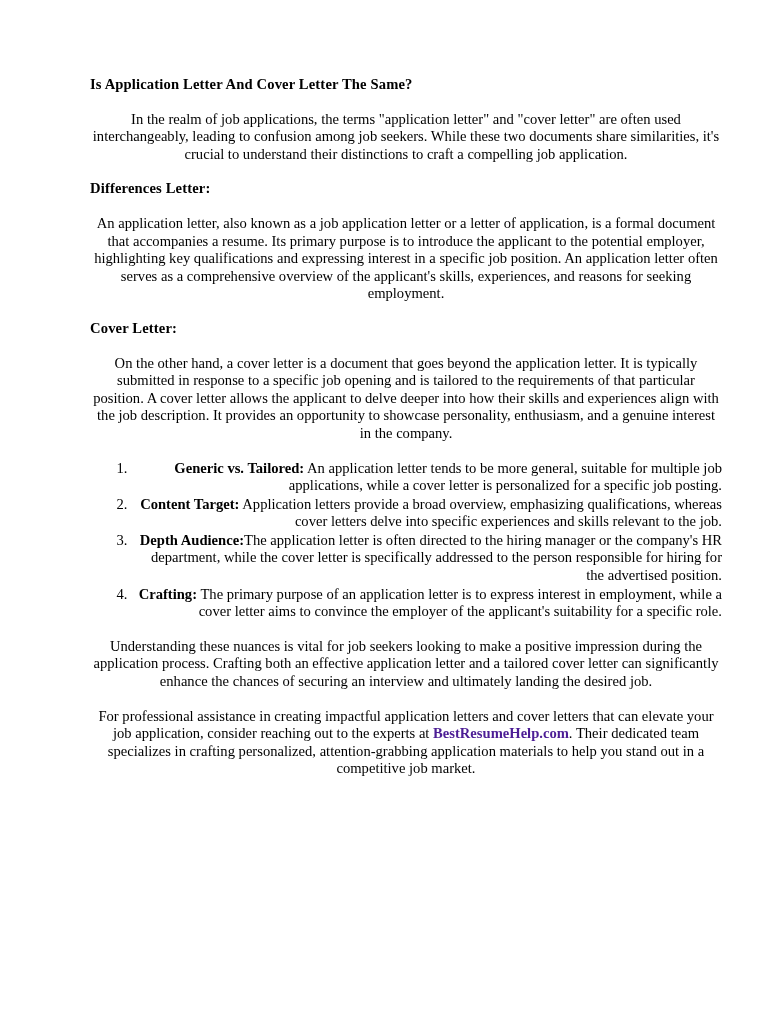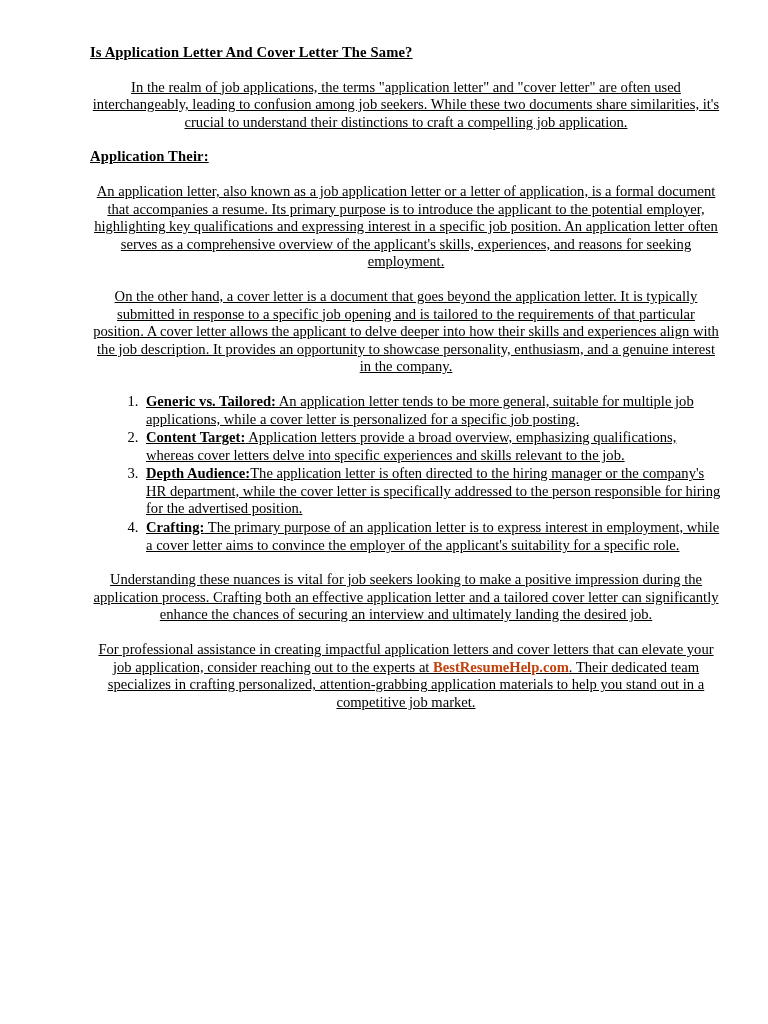--- a/index.html
+++ b/index.html
@@ -19,23 +19,22 @@
   .page {
     position: relative;
     width: 768px;
     height: 1024px;
     background: #ffffff;
     box-sizing: border-box;
   }
   .content {
     position: absolute;
     left: 90px;
-    top: 44px;
+    top: 76px;
     width: 632px;
-    text-decoration: underline;
   }
   h1.doc-title,
   h2.section-heading {
     font-size: 14.6px;
     line-height: 17.6px;
     font-weight: bold;
     margin: 0;
     padding: 0;
     letter-spacing: 0.01em;
   }
@@ -57,48 +56,49 @@
     margin-bottom: 0;
   }
   ol.diff-list {
     list-style-type: decimal;
     margin: 0 0 17px 0;
     padding: 0 0 0 40px;
     font-size: 14.6px;
     line-height: 17.6px;
   }
   ol.diff-list > li {
-    margin: 0 0 1px 12px;
+    margin: 0 0 1px 1px;
     padding: 0 0 0 4px;
-    text-align: left;
+    text-align: right;
   }
   .lead-in {
     font-weight: bold;
   }
   a.inline-link,
   .inline-link {
     font-weight: bold;
-    color: #c2410c;
+    color: #4c1d95;
     text-decoration: none;
   }
 </style>
 </head>
 <body>
 
 <div class="page">
   <div class="content">
 
     <h1 class="doc-title">Is Application Letter And Cover Letter The Same?</h1>
 
     <p class="body-text">In the realm of job applications, the terms "application letter" and "cover letter" are often used interchangeably, leading to confusion among job seekers. While these two documents share similarities, it's crucial to understand their distinctions to craft a compelling job application.</p>
 
-    <h2 class="section-heading">Application Their:</h2>
+    <h2 class="section-heading">Differences Letter:</h2>
 
     <p class="body-text">An application letter, also known as a job application letter or a letter of application, is a formal document that accompanies a resume. Its primary purpose is to introduce the applicant to the potential employer, highlighting key qualifications and expressing interest in a specific job position. An application letter often serves as a comprehensive overview of the applicant's skills, experiences, and reasons for seeking employment.</p>
 
+    <h2 class="section-heading">Cover Letter:</h2>
 
     <p class="body-text">On the other hand, a cover letter is a document that goes beyond the application letter. It is typically submitted in response to a specific job opening and is tailored to the requirements of that particular position. A cover letter allows the applicant to delve deeper into how their skills and experiences align with the job description. It provides an opportunity to showcase personality, enthusiasm, and a genuine interest in the company.</p>
 
 
     <ol class="diff-list">
       <li>
         <span class="lead-in">Generic vs. Tailored:</span><span> An application letter tends to be more general, suitable for multiple job applications, while a cover letter is personalized for a specific job posting.</span>
       </li>
       <li>
         <span class="lead-in">Content Target:</span><span> Application letters provide a broad overview, emphasizing qualifications, whereas cover letters delve into specific experiences and skills relevant to the job.</span>

